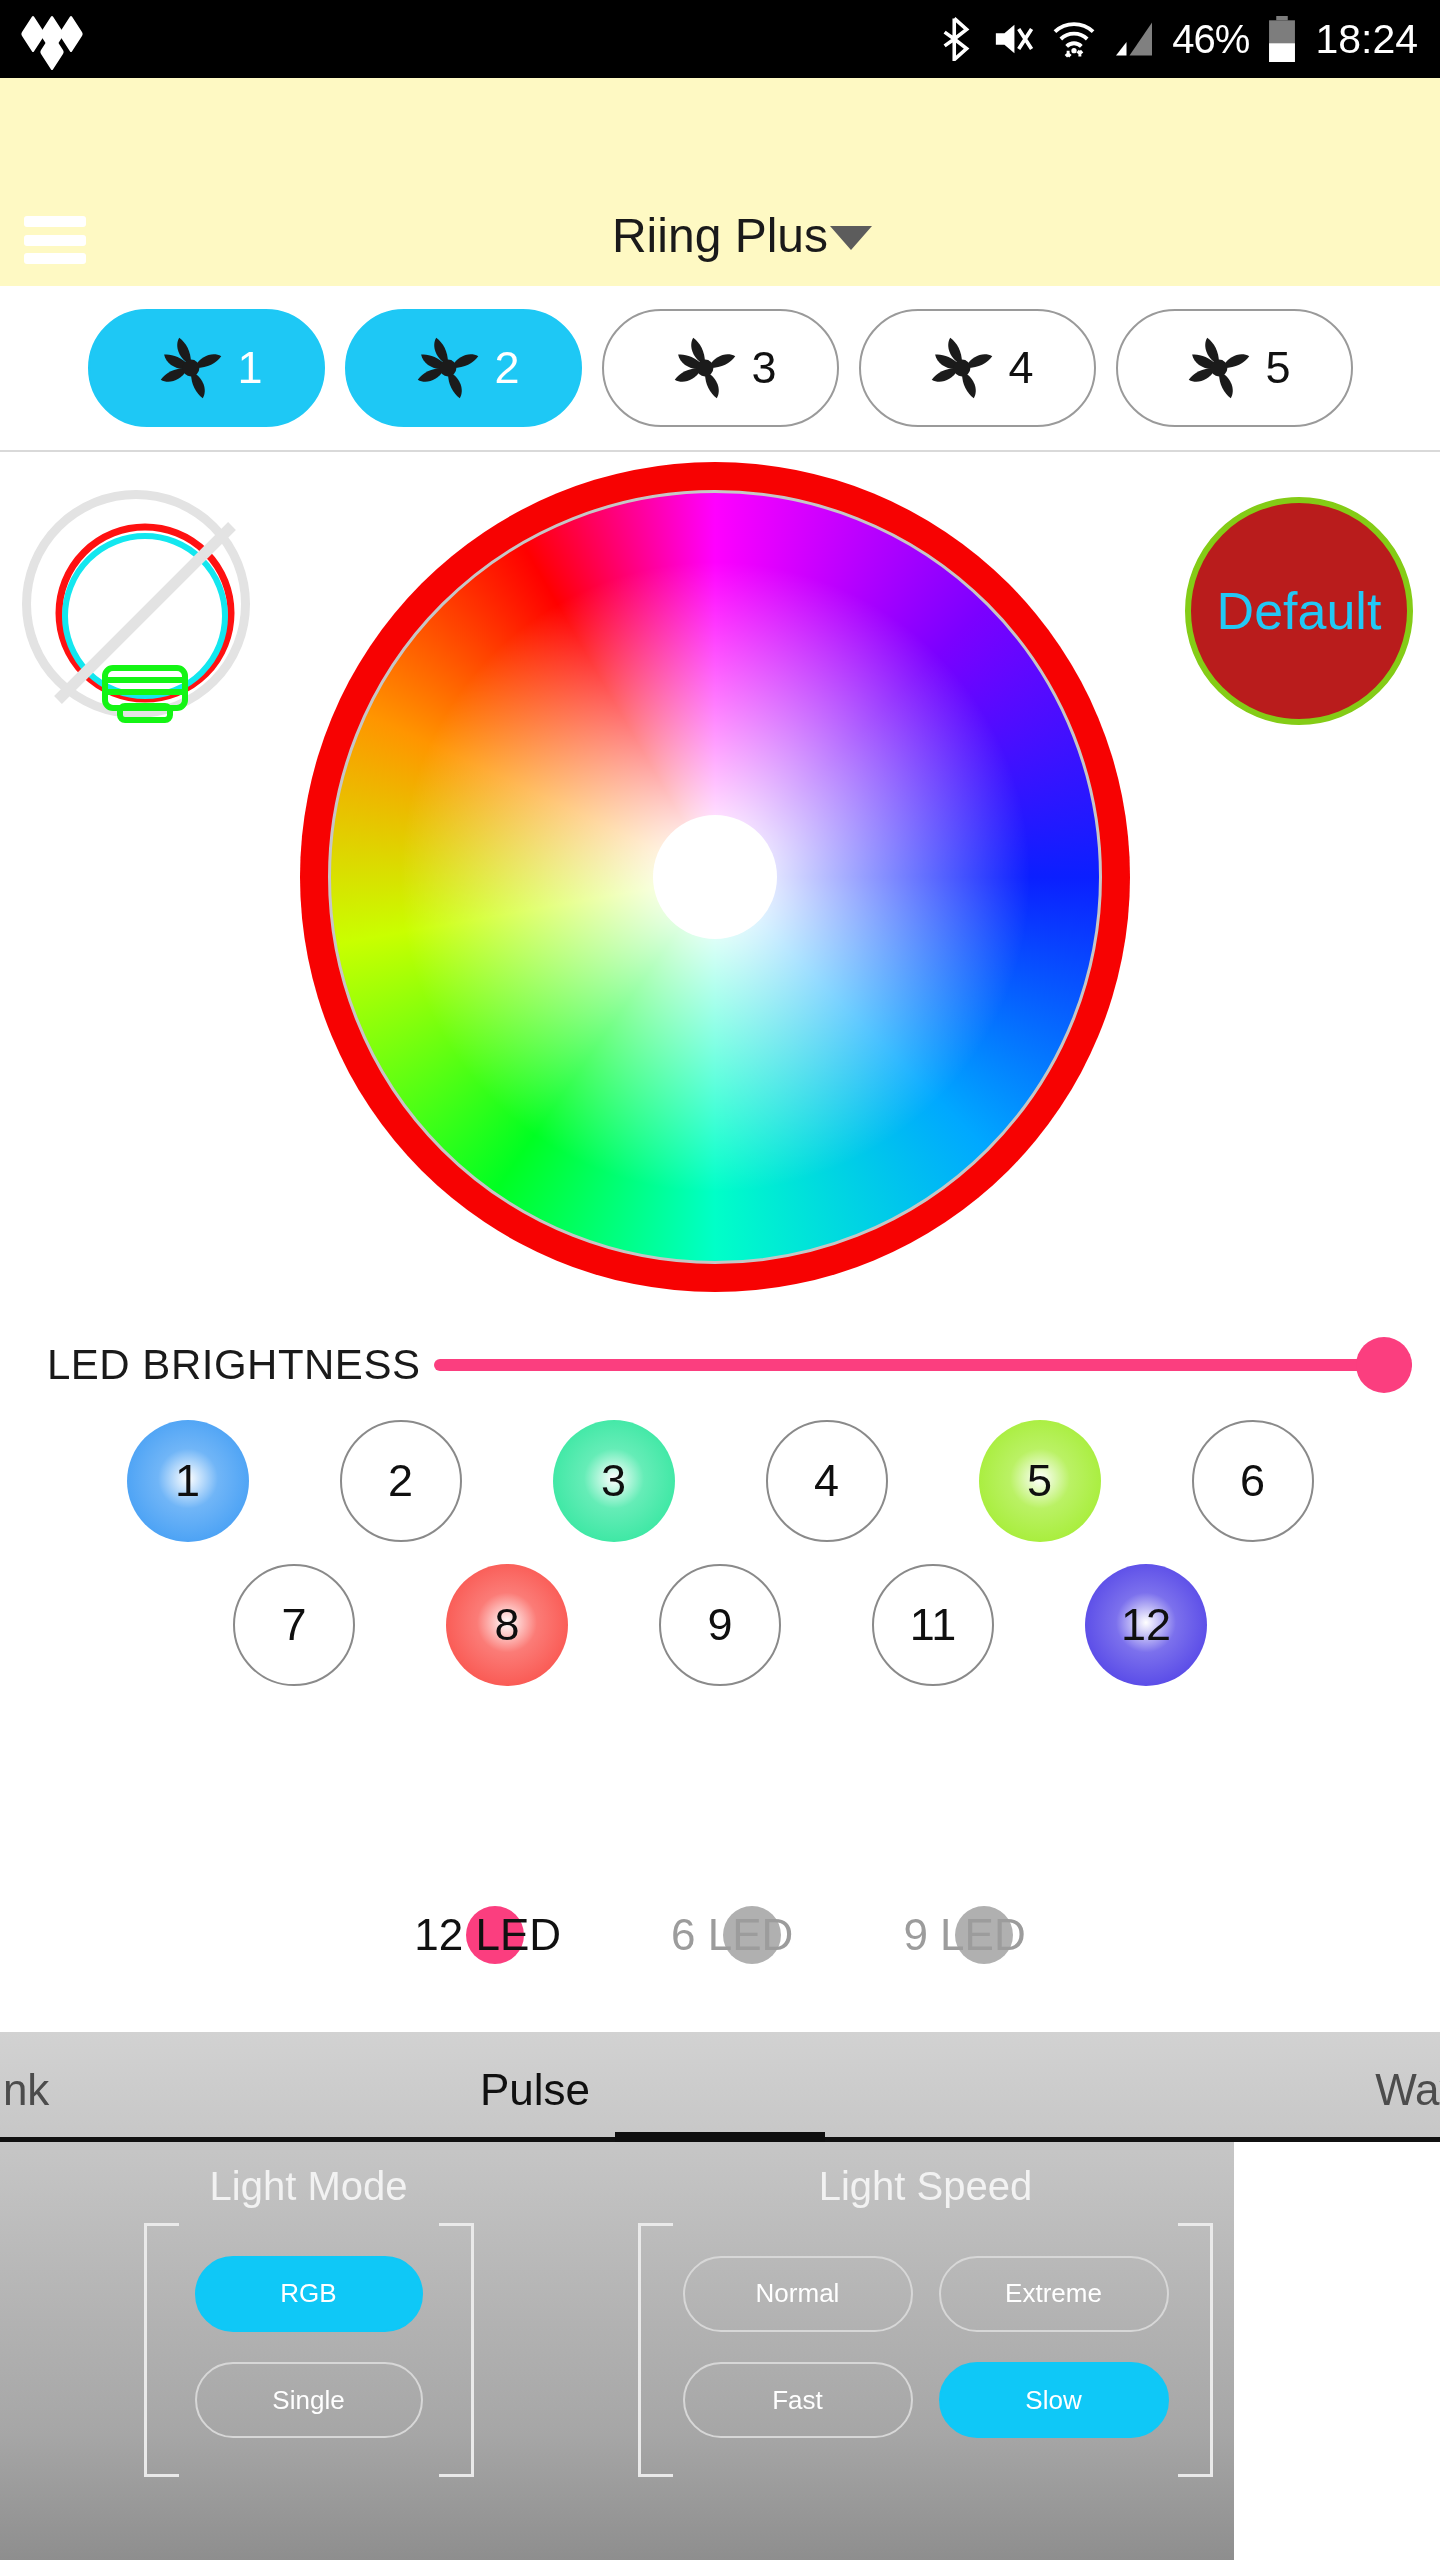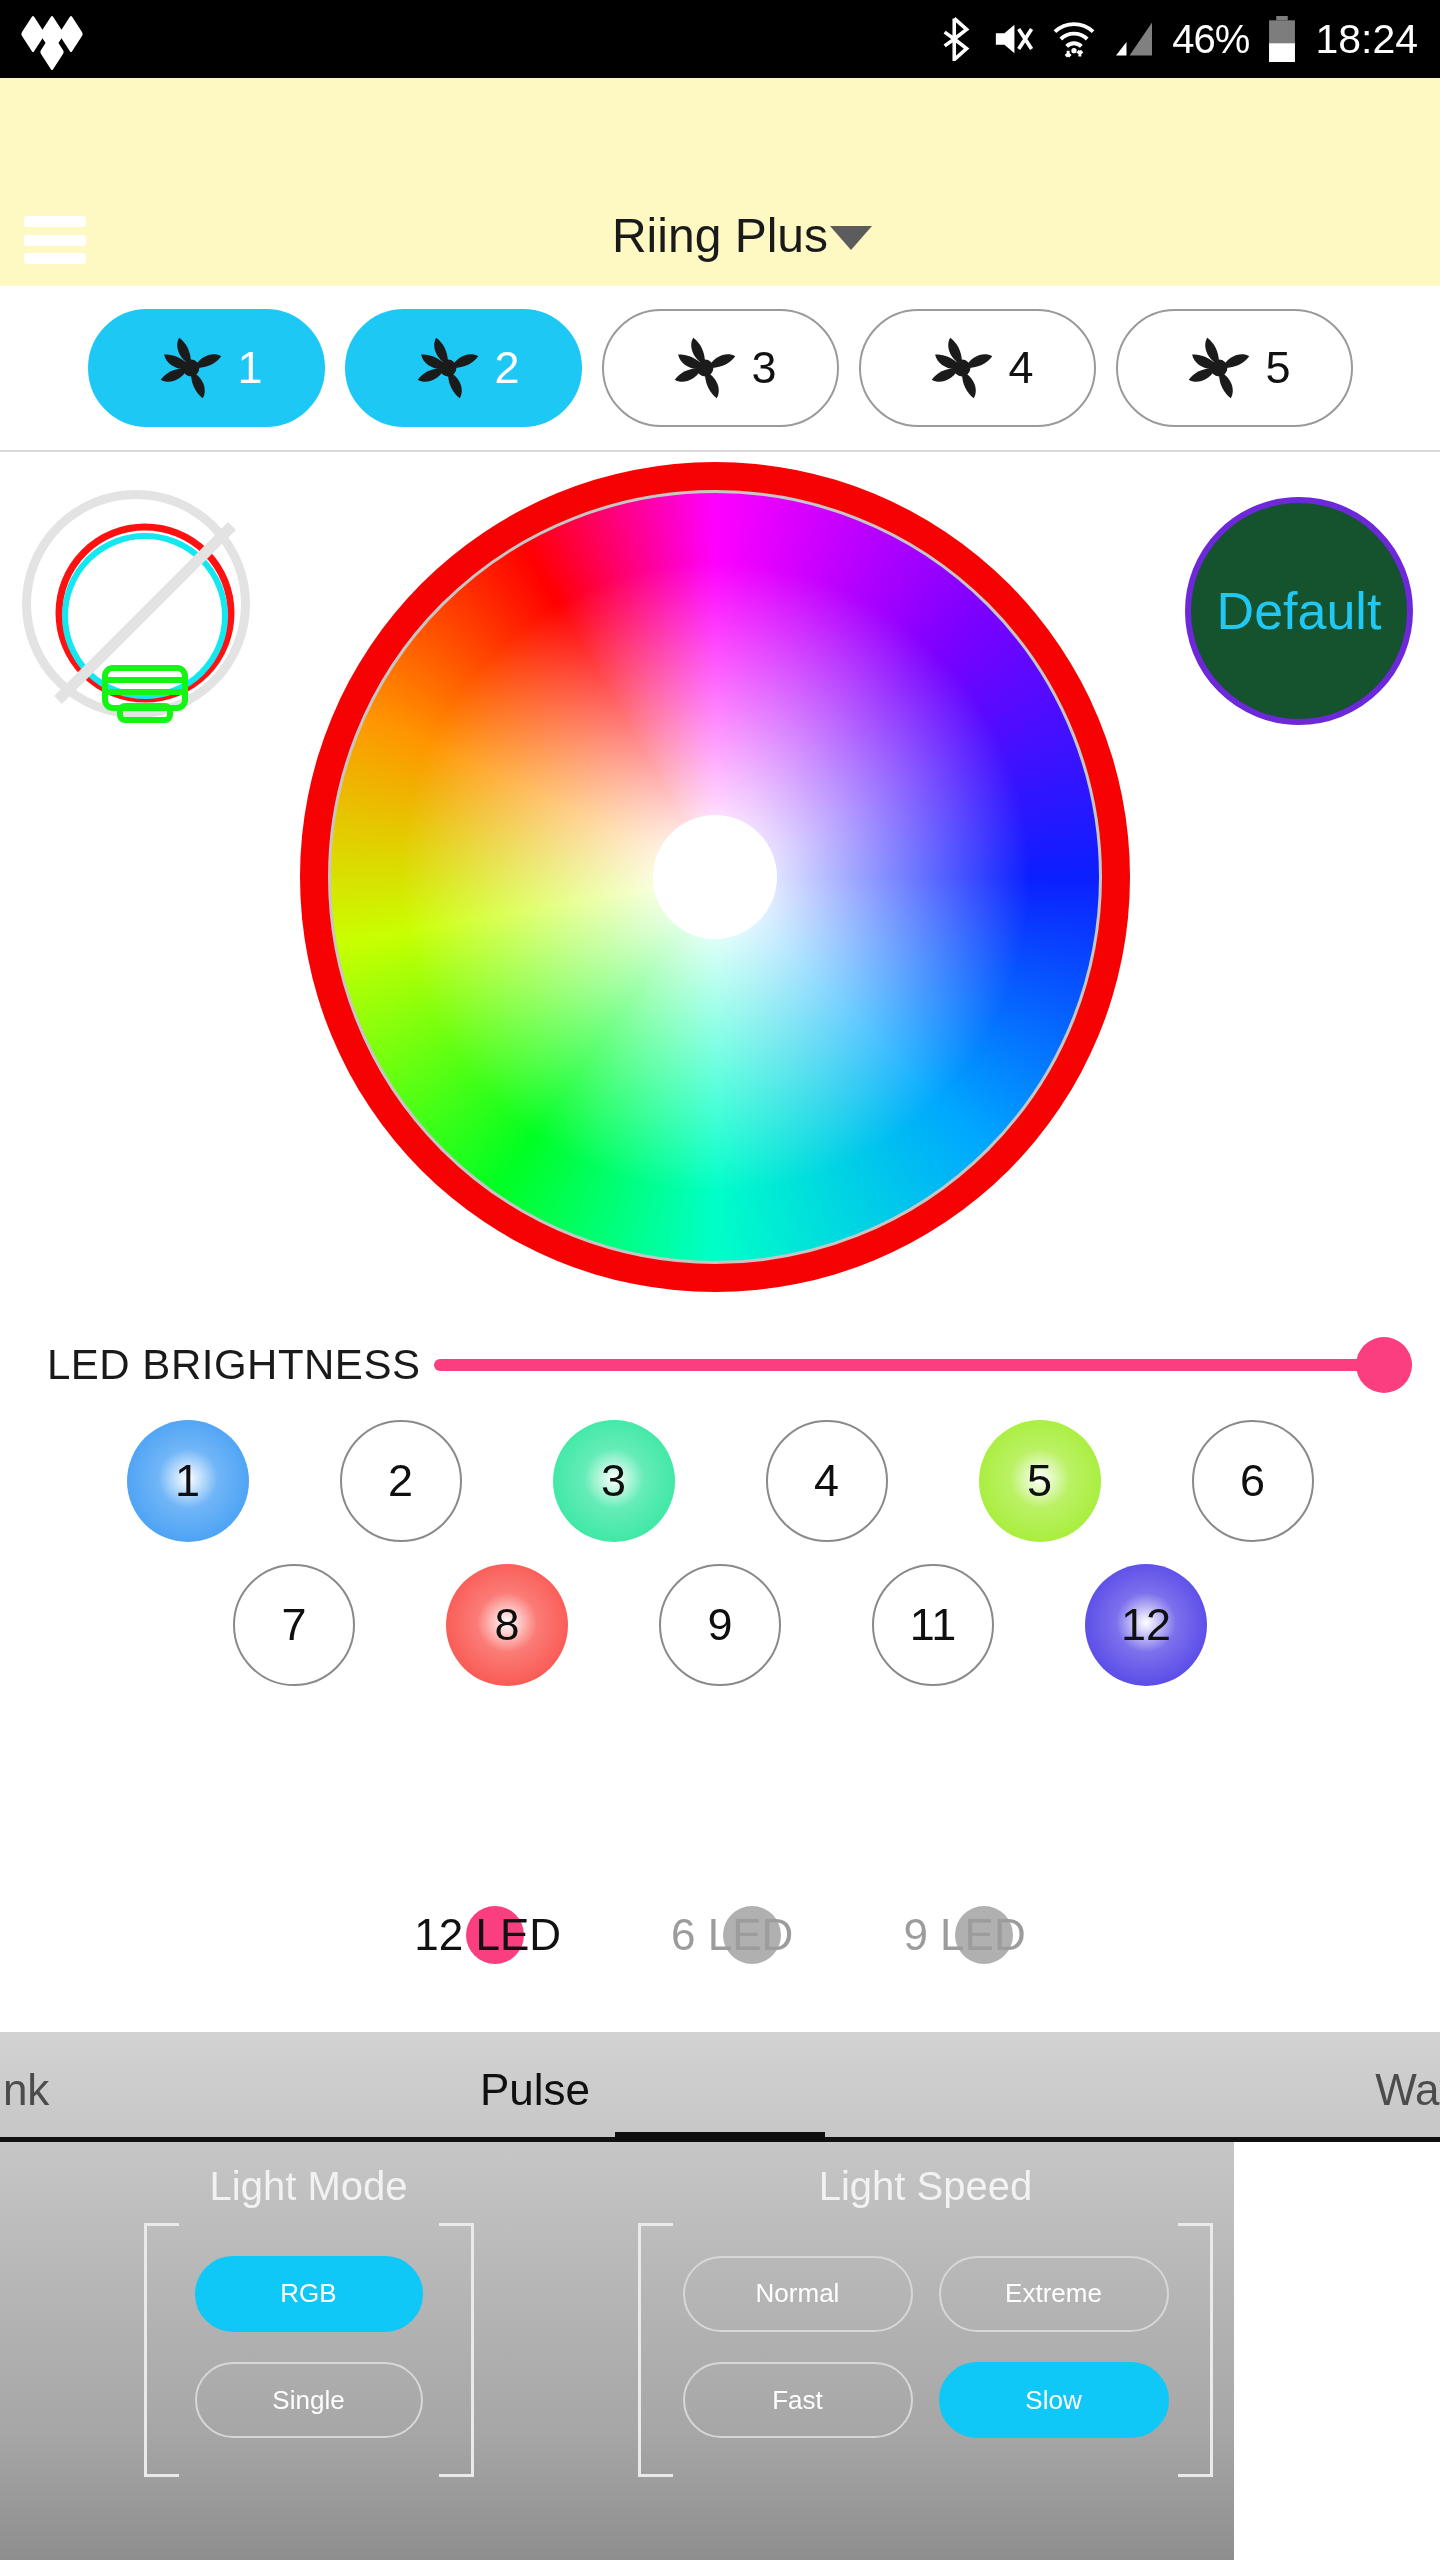--- a/index.html
+++ b/index.html
@@ -84,21 +84,21 @@
   .wheelzone { position:absolute; left:0; top:452px; width:1440px; height:870px; }
   .bulb-btn {
     position:absolute; left:22px; top:38px; width:228px; height:228px;
     border-radius:50%; border:9px solid #e3e3e3; background:#fff;
     cursor:pointer;
   }
   .bulb-btn svg { position:absolute; left:-9px; top:-9px; }
 
   .default-btn {
     position:absolute; left:1185px; top:45px; width:228px; height:228px;
-    border-radius:50%; border:6px solid #6d28d9; background:#14532d;
+    border-radius:50%; border:6px solid #84cc16; background:#b91c1c;
     display:flex; align-items:center; justify-content:center;
     cursor:pointer;
   }
   .default-btn span {
     font-size:52px; color:#22c8f5; font-family:"Liberation Sans", sans-serif;
   }
 
   .wheel-wrap {
     position:absolute; left:300px; top:10px; width:830px; height:830px;
     cursor:pointer;

